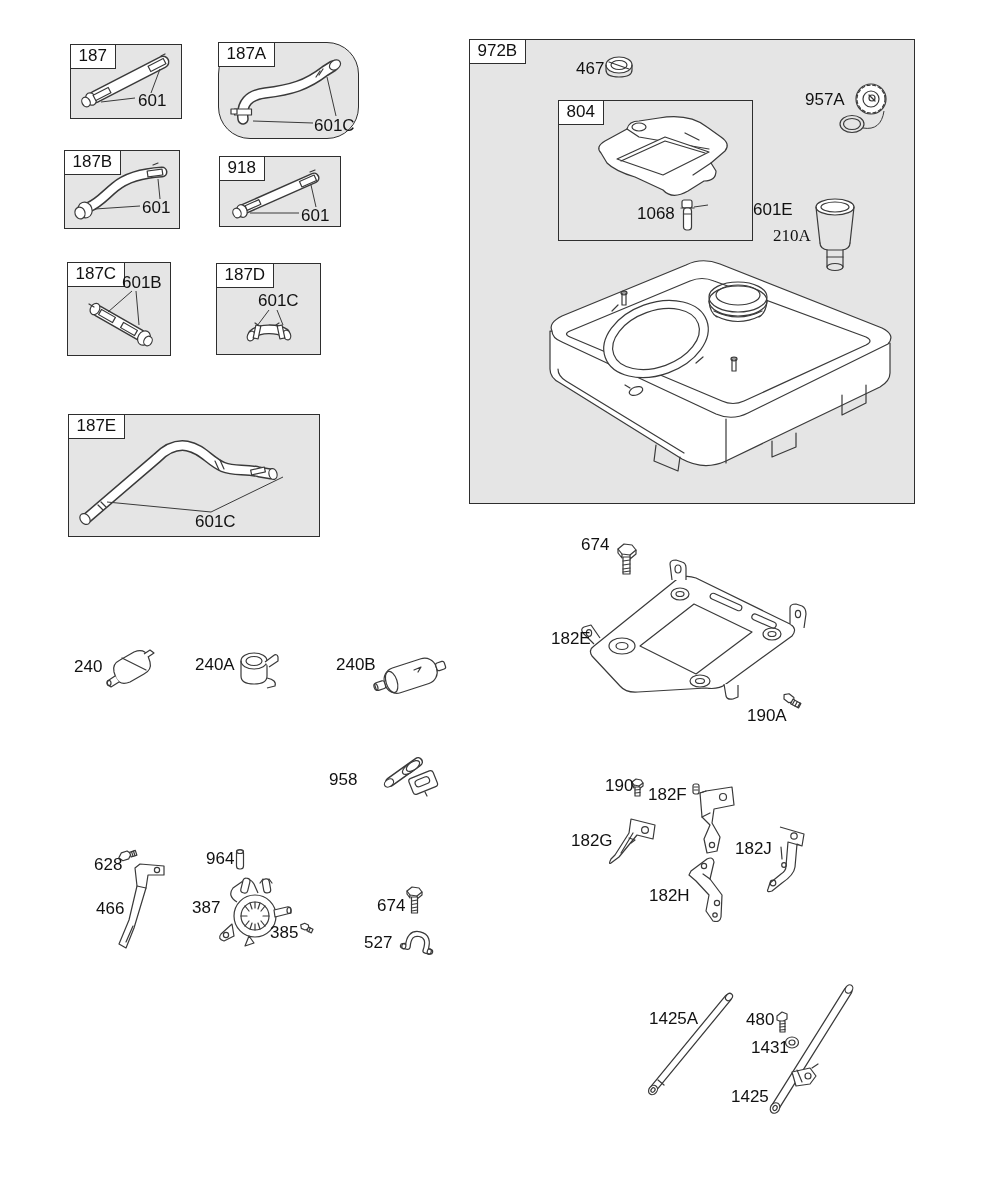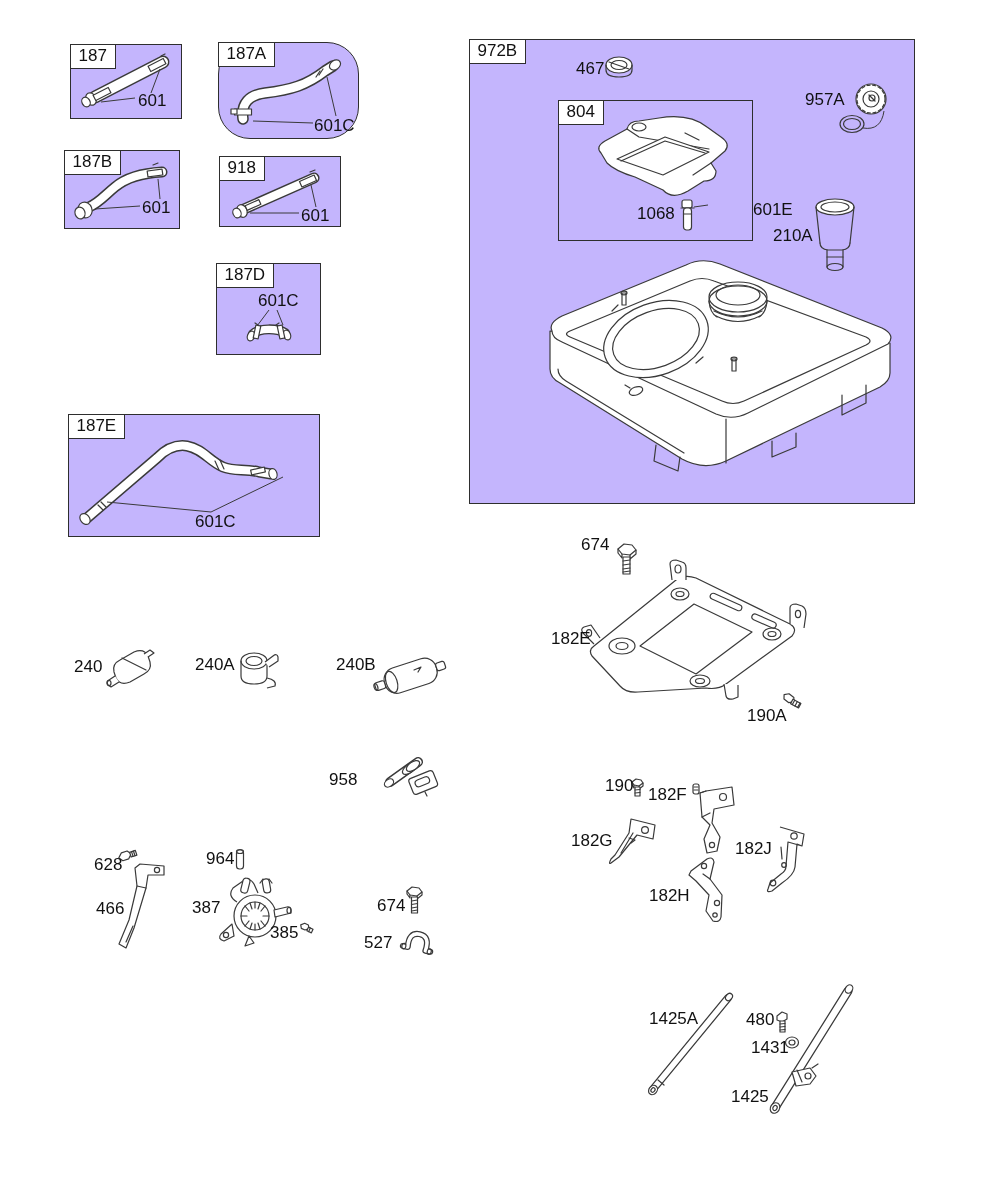--- a/index.html
+++ b/index.html
@@ -1,19 +1,19 @@
 <!DOCTYPE html>
 <html><head>
 <meta charset="utf-8">
 <style>
   html,body{margin:0;padding:0;background:#fff;}
   body{width:1005px;height:1200px;position:relative;overflow:hidden;
        font-family:"Liberation Sans",sans-serif;color:#111;}
   .sheet{position:absolute;left:0;top:0;width:1005px;height:1200px;background:#fff;}
-  .panel{position:absolute;border:1.5px solid #2e2e2e;background:#c4b5fd;}
+  .panel{position:absolute;border:1.5px solid #2e2e2e;background:#e5e5e5;}
   .tag{position:absolute;top:-1.5px;left:-1.5px;border:1.5px solid #2e2e2e;
        background:#fff;padding:0 8px 2px 8px;font-size:17px;line-height:21px;z-index:3;}
   .callout{position:absolute;font-size:17px;line-height:18px;white-space:nowrap;z-index:4;}
   svg.art{position:absolute;overflow:visible;z-index:1;}
   .ln{stroke:#3a3a3a;stroke-width:1.2;fill:none;stroke-linecap:round;stroke-linejoin:round;}
   .fw{stroke:#3a3a3a;stroke-width:1.2;fill:#fff;stroke-linejoin:round;}
   .to{stroke:#3a3a3a;fill:none;stroke-linecap:round;stroke-linejoin:round;}
   .ti{stroke:#fff;fill:none;stroke-linecap:round;stroke-linejoin:round;}
   .ldr{stroke:#3a3a3a;stroke-width:1;fill:none;}
 </style>
@@ -73,20 +73,35 @@
       <ellipse class="fw" cx="22" cy="54" rx="5" ry="6.5" transform="rotate(-24 22 54)"></ellipse>
       <ellipse class="fw" cx="17" cy="56" rx="4" ry="5" transform="rotate(-24 17 56)"></ellipse>
       <rect class="fw" x="-2.5" y="-7.5" width="5" height="15" transform="translate(33 48) rotate(66)"></rect>
       <rect class="fw" x="-3" y="-8" width="6" height="16" transform="translate(88 24) rotate(66)"></rect>
       <path class="ln" d="M90 15 L95 13"></path>
       <path class="ldr" d="M79 56 L30 56 M96 50 L91 28"></path>
     </svg>
     <span class="callout" style="left:81px;top:50px;">601</span>
   </div>
 
+  <div class="panel" style="left:67px;top:262px;width:102px;height:92px;">
+    <span class="tag">187C</span>
+    <svg class="art" style="left:0;top:0" width="102" height="92" viewBox="0 0 102 92">
+      <path class="to" stroke-width="12" d="M30 48 L72 72"></path>
+      <path class="ti" stroke-width="9" d="M30 48 L72 72"></path>
+      <ellipse class="fw" cx="27" cy="46" rx="4.5" ry="6" transform="rotate(30 27 46)"></ellipse>
+      <path class="ln" d="M21 41 L26 44"></path>
+      <rect class="fw" x="-3" y="-8" width="6" height="16" transform="translate(39 53) rotate(-60)"></rect>
+      <rect class="fw" x="-3" y="-8" width="6" height="16" transform="translate(61 66) rotate(-60)"></rect>
+      <ellipse class="fw" cx="76" cy="75" rx="6" ry="7.5" transform="rotate(30 76 75)"></ellipse>
+      <ellipse class="fw" cx="80" cy="78" rx="4" ry="5" transform="rotate(30 80 78)"></ellipse>
+      <path class="ldr" d="M64 28 L40 49 M68 28 L71 62"></path>
+    </svg>
+    <span class="callout" style="left:54px;top:11px;">601B</span>
+  </div>
 
   <div class="panel" style="left:216px;top:263px;width:103px;height:90px;">
     <span class="tag">187D</span>
     <svg class="art" style="left:0;top:0" width="103" height="90" viewBox="0 0 103 90">
       <path class="to" stroke-width="10" d="M36 70 C42 64 60 64 68 69"></path>
       <path class="ti" stroke-width="7.2" d="M36 70 C42 64 60 64 68 69"></path>
       <ellipse class="fw" cx="34" cy="72" rx="3.5" ry="5" transform="rotate(20 34 72)"></ellipse>
       <ellipse class="fw" cx="70" cy="71" rx="3.5" ry="5" transform="rotate(-20 70 71)"></ellipse>
       <rect class="fw" x="-2.5" y="-6.5" width="5" height="13" transform="translate(40 68) rotate(12)"></rect>
       <rect class="fw" x="-2.5" y="-6.5" width="5" height="13" transform="translate(64 68) rotate(-12)"></rect>
@@ -127,21 +142,21 @@
       <circle class="fw" cx="32" cy="18" r="15"></circle>
       <circle class="ln" cx="32" cy="18" r="14" stroke-width="4" stroke-dasharray="3 2.6"></circle>
       <circle class="ln" cx="32" cy="18" r="8"></circle>
       <circle class="ln" cx="33" cy="17" r="3"></circle>
       <path class="ln" d="M30 14 L36 20"></path>
       <ellipse class="ln" cx="13" cy="43" rx="12" ry="8.5"></ellipse>
       <ellipse class="ln" cx="13" cy="43" rx="8.5" ry="5.5"></ellipse>
       <path class="ldr" d="M24 47 Q42 50 45 30"></path>
     </svg>
 
-    <span class="callout" style="left:303px;top:187px;">210A</span>
+    <span class="callout" style="left:303px;top:187px;font-family:Liberation Serif, serif;">210A</span>
     <svg class="art" style="left:343px;top:155px;" width="46" height="78" viewBox="0 0 46 78">
       <ellipse class="fw" cx="22" cy="12" rx="19" ry="8"></ellipse>
       <ellipse class="ln" cx="22" cy="12" rx="14" ry="5"></ellipse>
       <path class="ln" d="M3 12 L7 48 M41 12 L37 48"></path>
       <path class="ln" d="M7 48 Q7 54 15 55 L29 55 Q37 54 37 48"></path>
       <path class="ln" d="M14 55 L14 72 M30 55 L30 72"></path>
       <ellipse class="ln" cx="22" cy="72" rx="8" ry="3.5"></ellipse>
       <path class="ln" d="M14 62 L30 62"></path>
     </svg>
 

